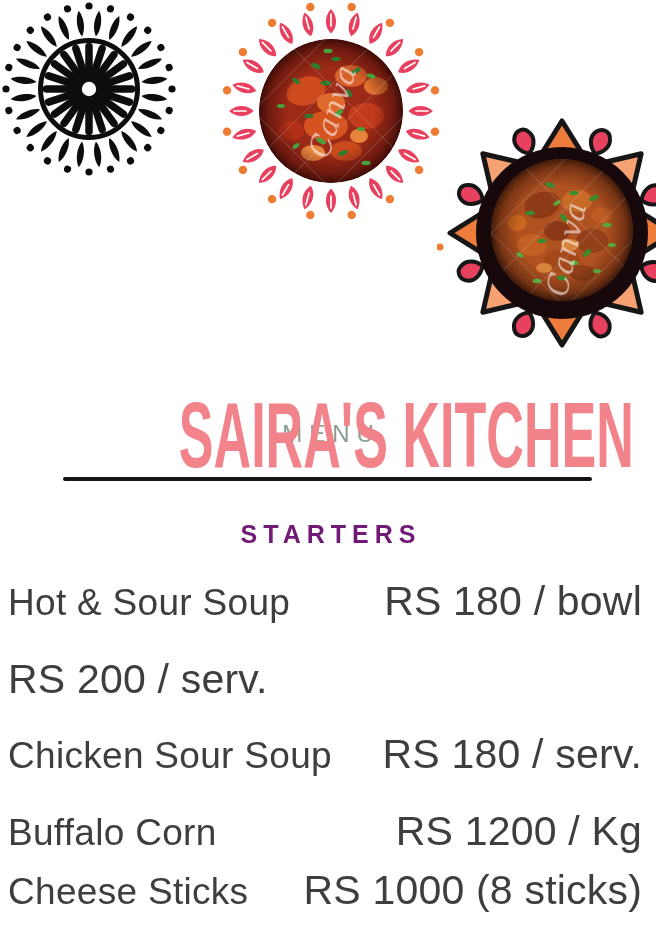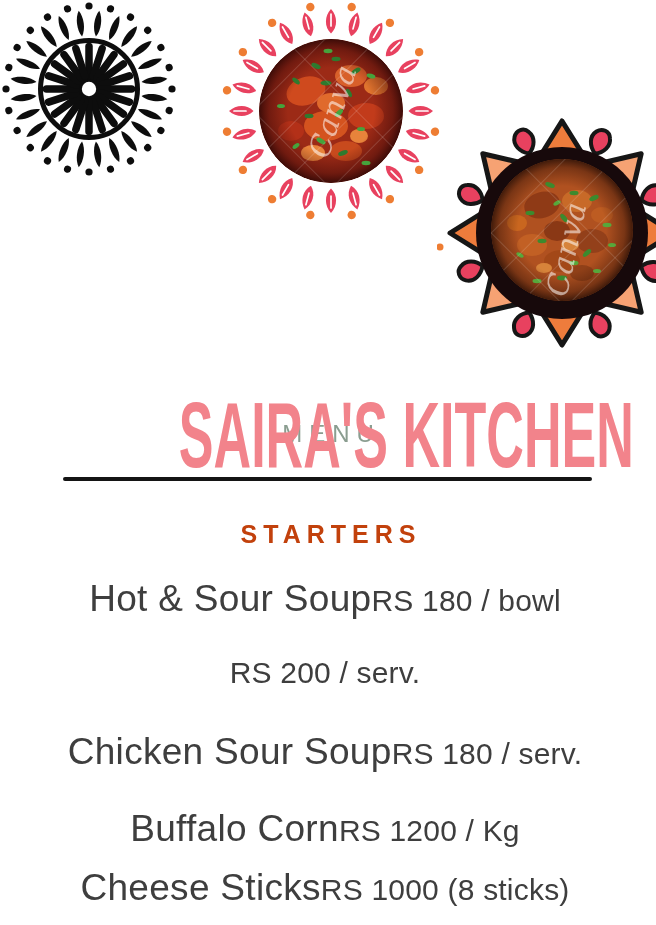--- a/index.html
+++ b/index.html
@@ -15,28 +15,28 @@
   #flower-center{left:220px;top:0}
   #flower-right{left:437px;top:113px;z-index:3}
 
   
   .title{left:0;right:0;top:327px;text-align:center;color:#f2838b;font-weight:700;
          font-size:93px;line-height:1;white-space:nowrap;z-index:2}
   .title span{display:inline-block;transform:scale(0.56,1);transform-origin:50% 50%}
   .subtitle{left:0;right:0;top:420px;text-align:center;color:#8a9d90;font-size:24px;
             font-weight:400;letter-spacing:7px;text-indent:7px}
   .divider{left:63px;top:477px;width:529px;height:4px;background:#141414;border-radius:2px}
-  .starters{left:0;right:0;top:520px;text-align:center;color:#c2410c;font-weight:700;
+  .starters{left:0;right:0;top:520px;text-align:center;color:#701a75;font-weight:700;
             font-size:25px;letter-spacing:6px;text-indent:6px}
 
   
-  .row{position:absolute;left:8px;right:14px;display:flex;justify-content:center;
+  .row{position:absolute;left:8px;right:14px;display:flex;justify-content:space-between;
        align-items:baseline;white-space:nowrap}
   .row .name{font-size:37px;font-weight:300;color:#3e3e3e;letter-spacing:.3px}
-  .row .price{font-size:30px;font-weight:300;color:#3e3e3e;letter-spacing:.2px}
+  .row .price{font-size:41px;font-weight:300;color:#3e3e3e;letter-spacing:.2px}
   .r1{top:578px}.r2{top:656px}.r3{top:731px}.r4{top:808px}.r5{top:867px}
 
   .wm{font-family:"DejaVu Serif",serif;font-style:italic;fill:rgba(255,255,255,.55)}
 </style>
 </head>
 <body>
 
 <svg id="mandala" class="abs" width="176" height="176" viewBox="0 0 176 176">
   <g transform="translate(88,88)" fill="#0d0d0d">
 

